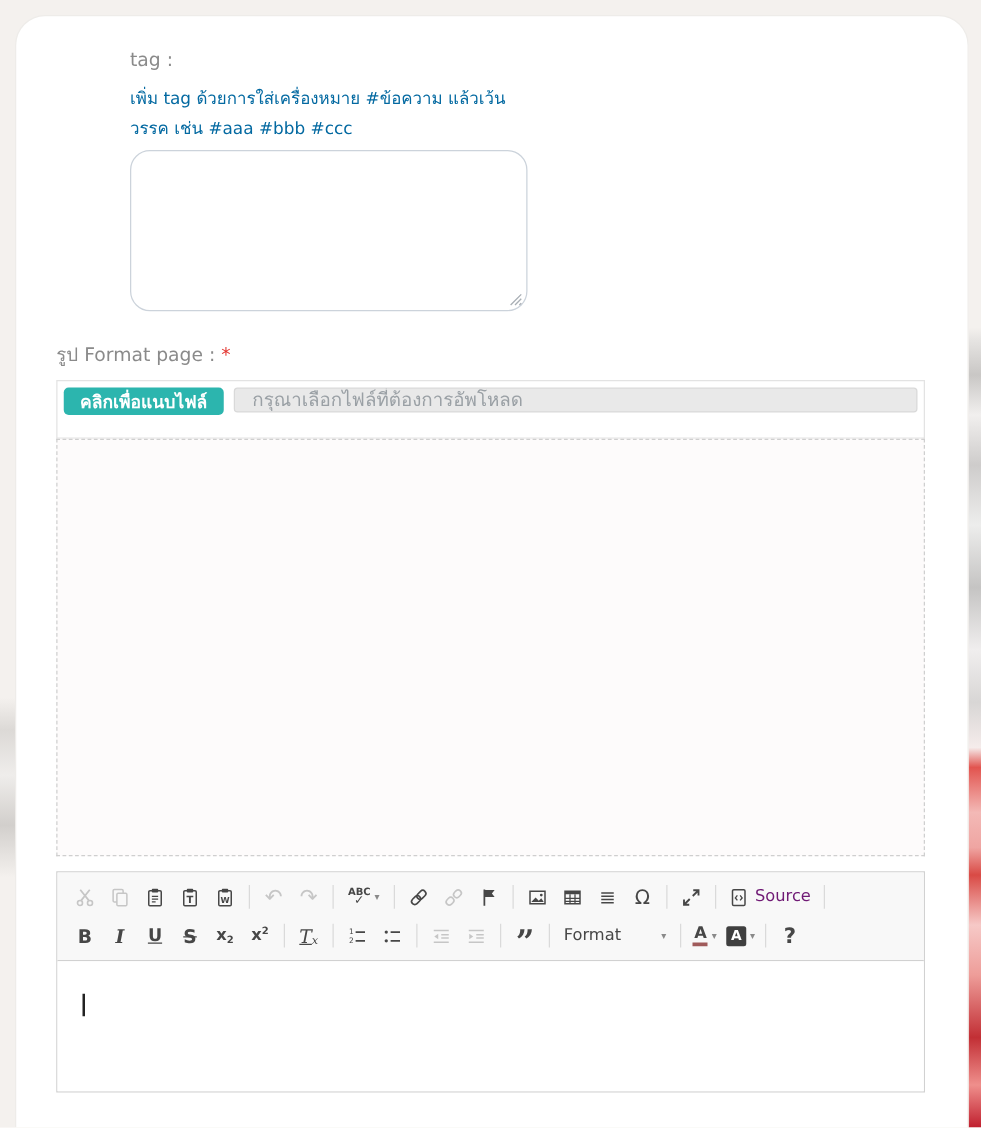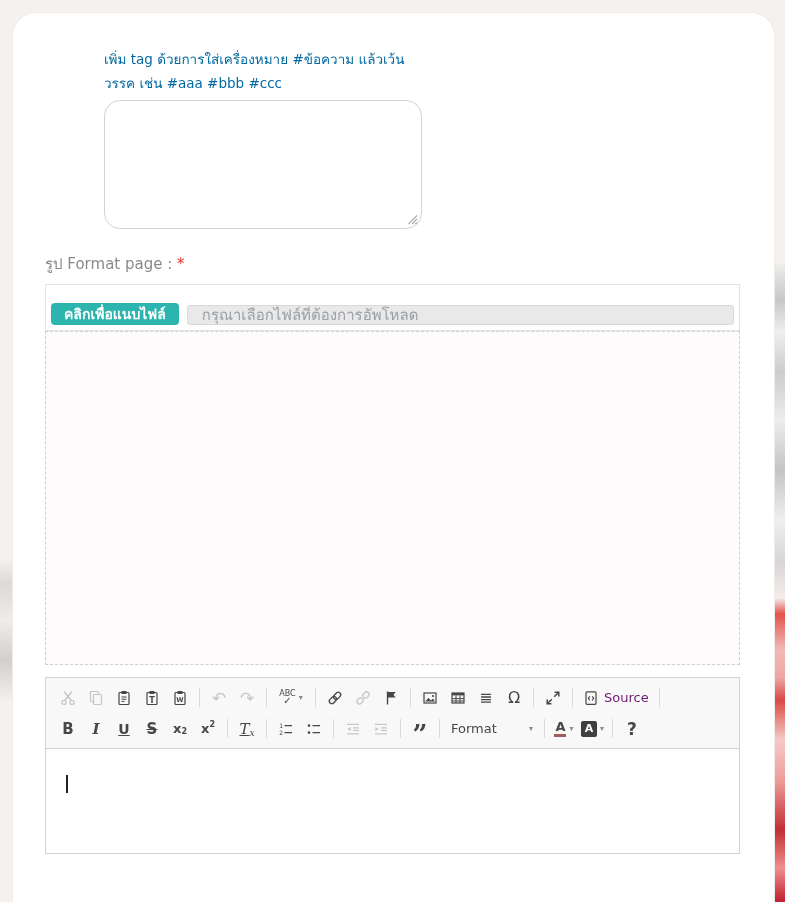--- a/index.html
+++ b/index.html
@@ -47,21 +47,21 @@
   .tag-textarea{
     width:318px; height:129px; resize:none; outline:none;
     border:1px solid #ccd3db; border-radius:16px;
     padding:10px 14px; font-size:14px; color:#555; background:#fff;
     font-family:inherit; display:block;
   }
   .resize-grip{ position:absolute; right:4px; bottom:4px; pointer-events:none; }
   .section-label{ margin-top:25px; font-size:15px; color:#8a8a8a; line-height:20px; }
   .upload-bar{
     margin-top:10px; height:47px; border:1px solid #e3e3e3; background:#fff;
-    display:flex; align-items:flex-end; padding:5px;
+    display:flex; align-items:flex-start; padding:5px;
   }
   .attach-btn{
     background:#2cb5ae; color:#fff; border:none; border-radius:4px;
     font-size:14px; font-weight:700; padding:0 13px; cursor:pointer;
     font-family:inherit; flex:0 0 auto;
   }
   .file-display{
     flex:1 1 auto; margin-left:8px; background:#e9e9e9;
     border:1px solid #d9d9d9; border-radius:3px; outline:none;
     padding:0 14px; font-size:15px; color:#707070; font-family:inherit;
@@ -81,21 +81,21 @@
     display:flex; align-items:center; justify-content:center;
     min-width:26px; height:25px; margin:0 1px; border-radius:2px;
     color:#474747; cursor:pointer; background:transparent; border:none;
     font-family:inherit; padding:0 2px;
   }
   .tb-btn.disabled{ color:#c6c6c6; cursor:default; }
   .tb-sep{ width:1px; height:19px; background:#dadada; margin:0 5px; flex:0 0 auto; }
   .tb-btn svg{ display:block; }
   .glyph-arrow{ font-size:17px; line-height:16px; }
   .abc-stack{ display:flex; flex-direction:column; align-items:center; line-height:1; }
-  .abc-top{ font-size:8px; font-weight:400; letter-spacing:0; }
+  .abc-top{ font-size:8px; font-weight:700; letter-spacing:0; }
   .abc-check{ font-size:10px; font-weight:700; margin-top:-2px; }
   .dd-caret{ font-size:8px; color:#8a8a8a; margin-left:3px; }
   .src-label{ font-size:13px; margin-left:5px; color:#701a75; }
   .fmt-combo{ width:92px; justify-content:space-between; padding:0 5px; font-size:13px;gap:19px; }
   .b-glyph{ font-weight:700; font-size:15px; }
   .i-glyph{ font-family:"DejaVu Serif","Liberation Serif",serif; font-style:italic; font-weight:700; font-size:15px; }
   .u-glyph{ font-weight:700; font-size:14px; text-decoration:underline; }
   .s-glyph{ font-weight:700; font-size:15px; text-decoration:line-through; }
   .subsup{ font-weight:700; font-size:13px; display:flex; align-items:flex-end; }
   .subsup .sm{ font-size:8px; }
@@ -124,20 +124,21 @@
 </head>
 <body>
 
 <div class="bg-strip-left"></div>
 <div class="bg-strip-right"></div>
 
 <div class="card">
 
   <div class="top-row">
     <div class="col-tag">
+      <div class="field-label">tag :</div>
       <div class="tag-hint">เพิ่ม tag ด้วยการใส่เครื่องหมาย #ข้อความ แล้วเว้นวรรค เช่น #aaa #bbb #ccc</div>
       <span class="tag-area-wrap">
         <textarea class="tag-textarea" style=""></textarea>
         <svg class="resize-grip" width="11" height="11" viewBox="0 0 11 11">
             <path d="M1.5 10 L10 1.5 M5 10 L10 5 M8.5 10 L10 8.5" stroke="#a9afb5" stroke-width="1.1" fill="none"></path>
           </svg>
       </span>
     </div>
   </div>
 

